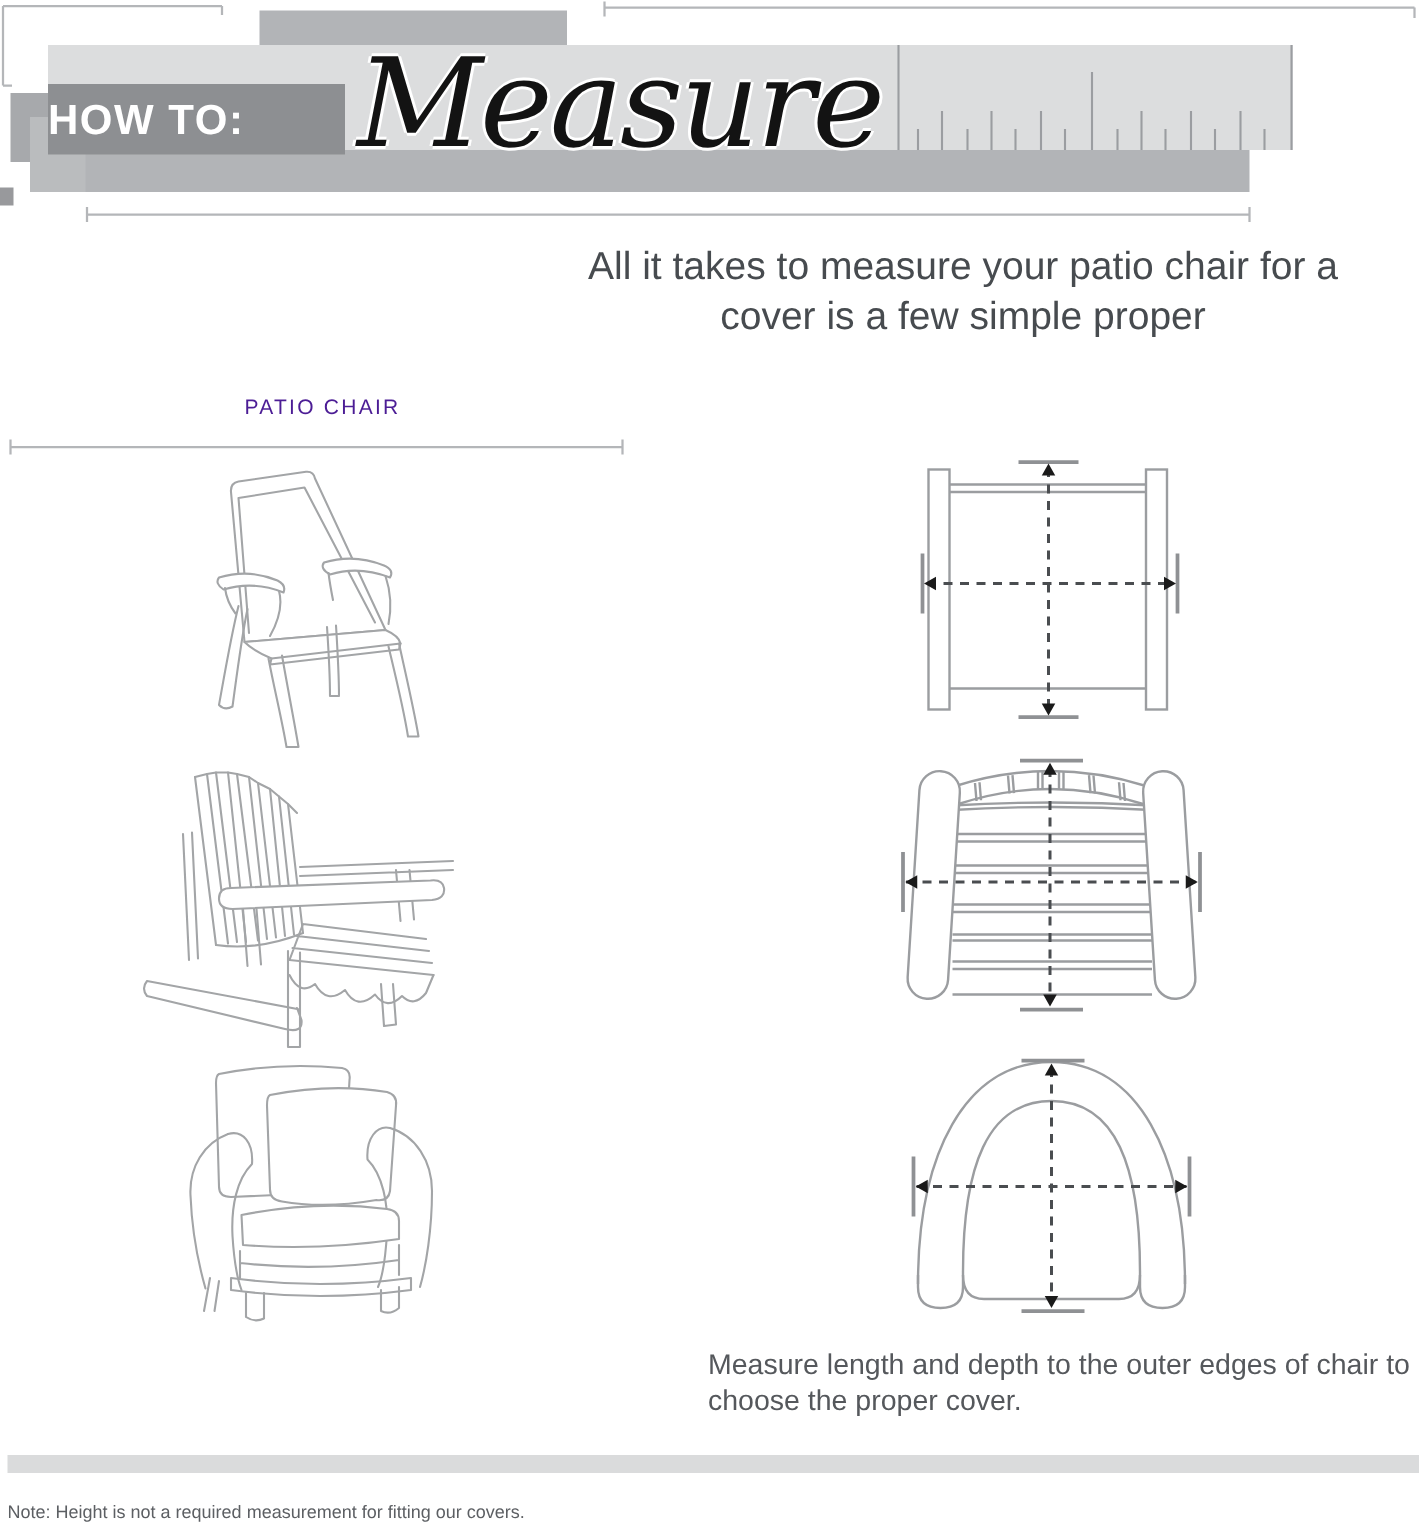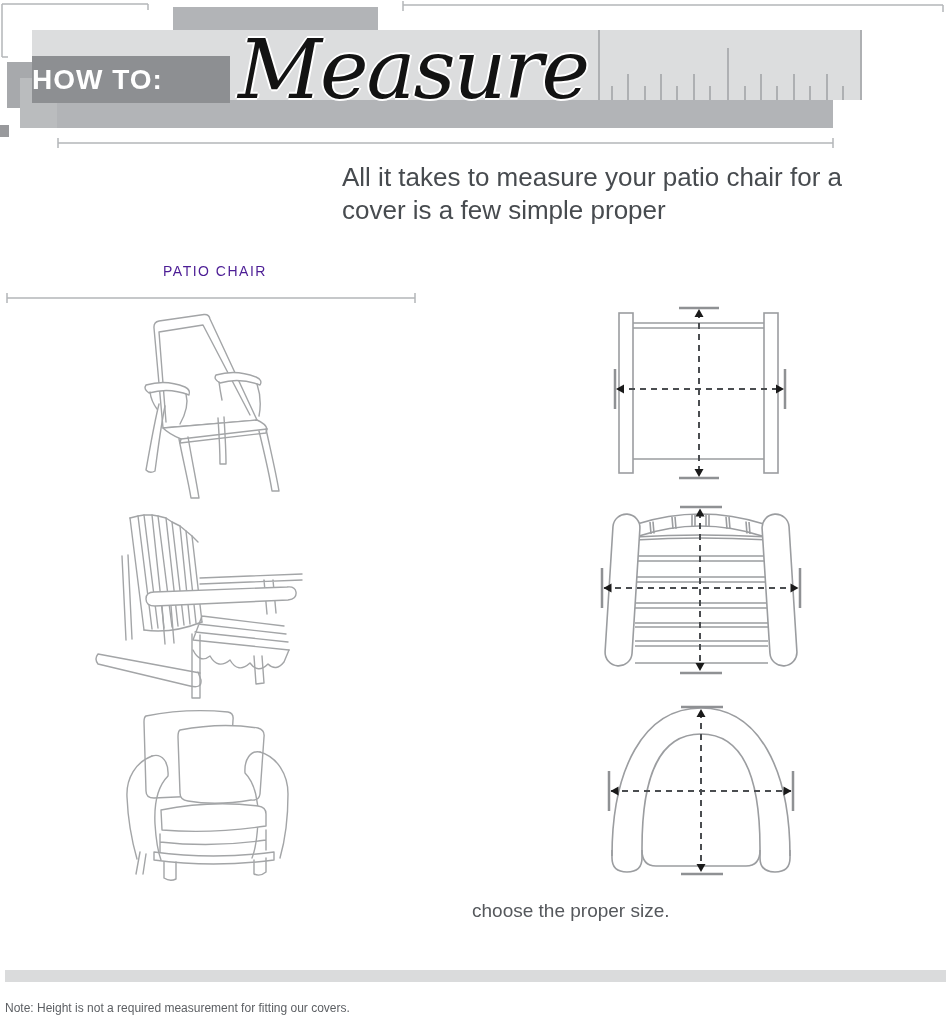--- a/index.html
+++ b/index.html
@@ -17,21 +17,21 @@
   .kicker-box{left:32px;top:56px;width:198px;height:47px;background:#8d8f92;
               display:flex;align-items:center;justify-content:flex-start;}
   .kicker-box span{color:#ffffff;font-size:28px;font-weight:bold;letter-spacing:1px;}
   .title-script{left:238px;top:22px;width:340px;height:100px;
                 font-family:"DejaVu Serif",serif;font-style:italic;font-weight:normal;
                 font-size:82px;color:#131313;letter-spacing:-2px;white-space:nowrap;
                 text-shadow:2px 0 0 #fff,-2px 0 0 #fff,0 2px 0 #fff,0 -2px 0 #fff;}
   .hdr-lines{left:0;top:0;}
 
   
-  .intro{right:9px;top:161px;width:600px;text-align:left;
+  .intro{right:9px;top:161px;width:600px;text-align:center;
          font-size:26px;line-height:33px;color:#474b4f;font-weight:400;}
 
   
   .section-label{left:0;top:263px;width:430px;text-align:center;
                  font-size:14px;letter-spacing:1.5px;color:#4c1d95;font-weight:500;}
 
   
   .caption{left:472px;top:899px;width:480px;font-size:19px;line-height:24px;color:#55585c;}
   .note{left:5px;top:1001px;width:700px;font-size:12px;color:#5c5f63;}
   .bottom-bar{left:5px;top:970px;width:941px;height:12px;background:#dadbdc;}
@@ -185,19 +185,20 @@
     </g>
     <g>
       <path class="cap" d="M11,71 V111 M195,71 V111"></path>
       <path class="dash" d="M13,91 H193"></path>
       <polygon class="arrow" points="12.5,91 20.5,86.5 20.5,95.5"></polygon>
       <polygon class="arrow" points="193.5,91 185.5,86.5 185.5,95.5"></polygon>
     </g>
   </svg>
 
   <div class="abs caption">
-    <div>choose the proper size.</div>
+    <div>Measure length and depth to the outer edges of chair to</div>
+    <div>choose the proper cover.</div>
   </div>
 
   <div class="abs bottom-bar"></div>
   <div class="abs note">Note: Height is not a required measurement for fitting our covers.</div>
 
 </div>
 
 </body></html>

